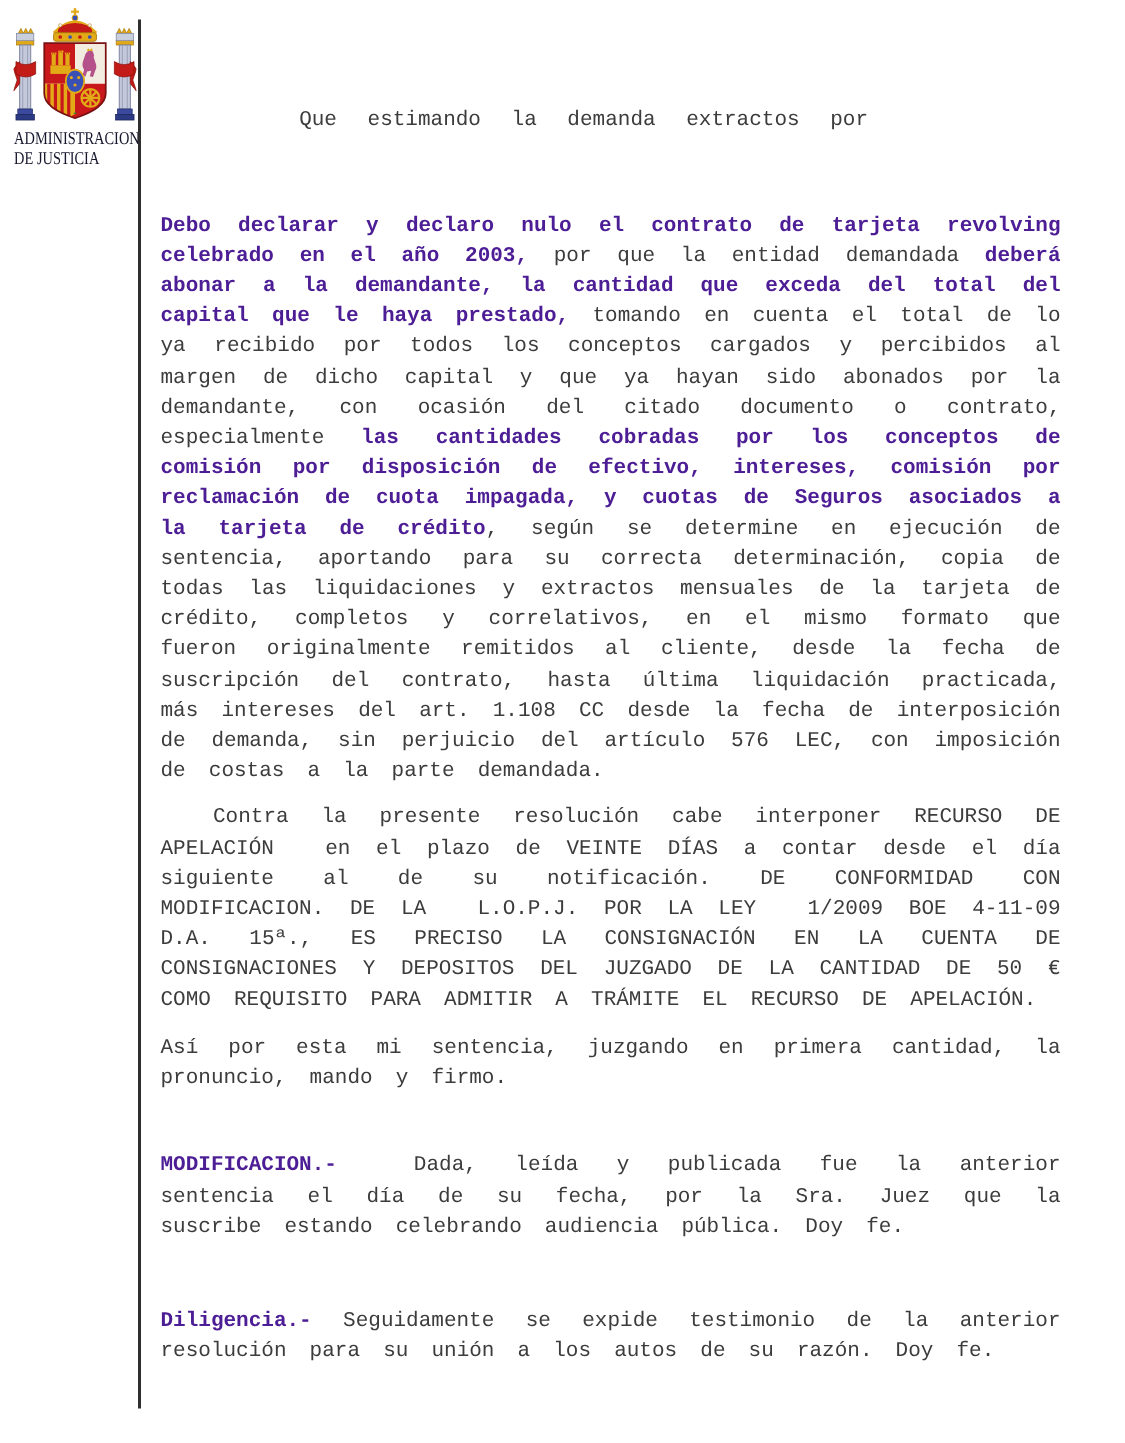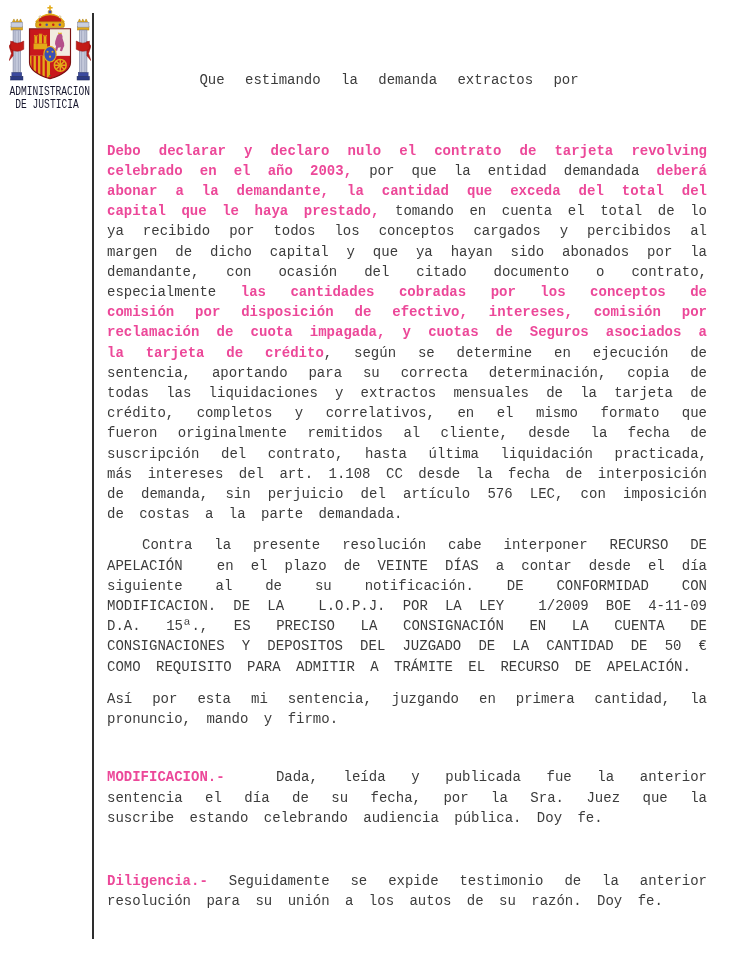--- a/index.html
+++ b/index.html
@@ -4,42 +4,42 @@
 <style>
   html,body { margin:0; padding:0; background:#ffffff; }
   .page {
     position:relative; width:750px; height:962px; background:#ffffff; overflow:hidden;
     font-family:"Liberation Mono","DejaVu Sans Mono",monospace;
   }
   
   .margin-col { position:absolute; left:0; top:0; width:94px; height:962px; }
   .emblem { position:absolute; left:9px; top:4px; width:82px; height:84px; }
   .org-name {
-    position:absolute; left:0; top:86px; width:94px; text-align:center;
-    font-family:Liberation Mono, monospace;
+    position:absolute; left:0; top:86px; width:94px; text-align:left;
+    font-family:Liberation Serif, serif;
     font-size:12px; line-height:13px; color:#17172e; white-space:nowrap;
   }
   .org-name .l { transform:scaleX(.8); transform-origin:50% 50%; }
   .divider { position:absolute; left:92px; top:13px; width:2px; height:926px; background:#2e2e2e; }
 
   
   .content {
     position:absolute; left:107px; top:0; width:600px; padding-top:50px;
     font-size:14px; line-height:20.2px; color:#3c3c3c; text-align:justify;
   }
   .content p { margin:0; word-spacing:7px; white-space:pre-wrap; }
   .para-intro { text-align:left; }
   .para-intro .l1 { word-spacing:12px; }
   .para-intro .l2 { display:block; padding-left:188px; }
   .para-fallo { margin-top:30px !important; }
   .para-apelacion { margin-top:11px !important; text-indent:35px;font-family:Liberation Mono, monospace; }
   .para-cierre { margin-top:12px !important; }
   .para-publicacion { margin-top:38px !important; }
   .para-diligencia { margin-top:43px !important; }
-  .b { font-weight:700; color:#ec4899; }
+  .b { font-weight:700; color:#4c1d95; }
   .i { }
 </style>
 </head>
 <body>
 
 <div class="page">
 
   <div class="margin-col">
     <svg class="emblem" viewBox="0 0 100 100" aria-hidden="true">
 

